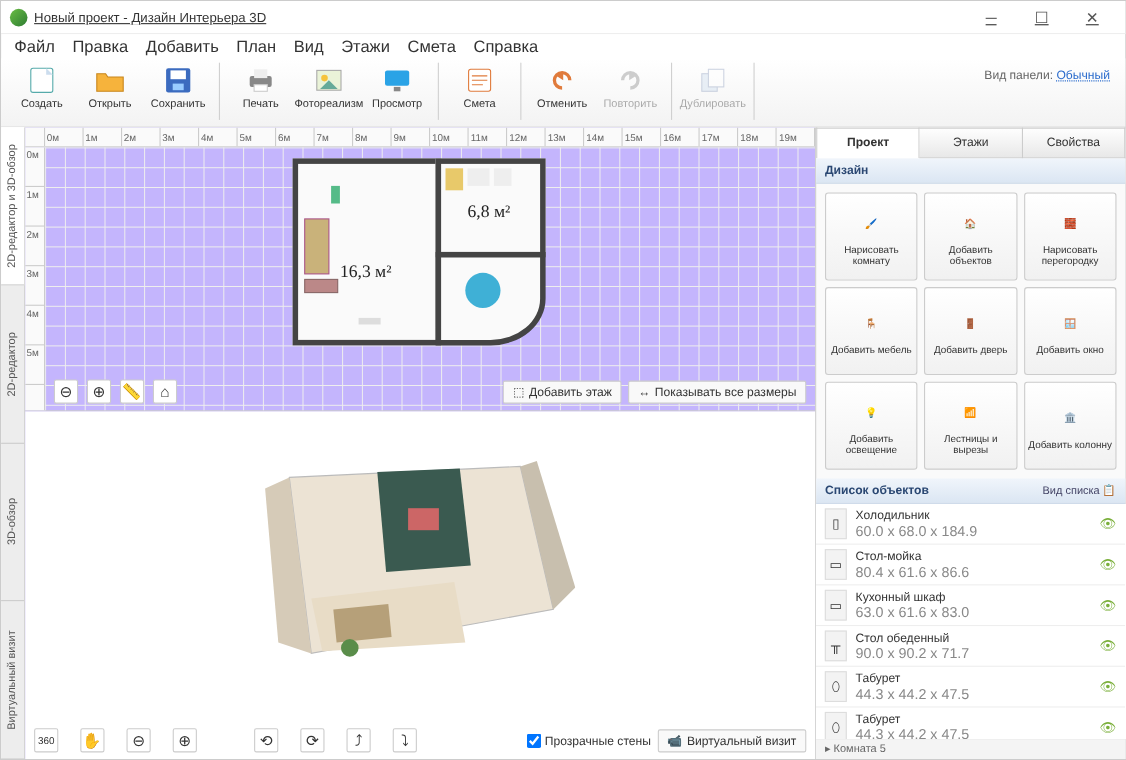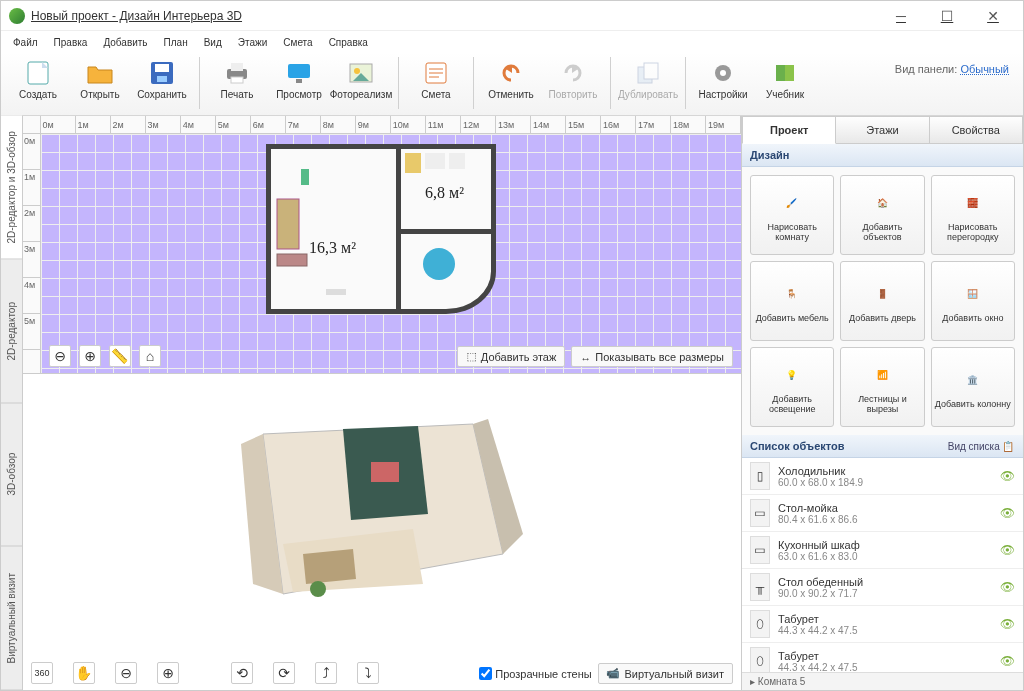--- a/index.html
+++ b/index.html
@@ -3,21 +3,21 @@
 <meta charset="utf-8">
 <style>
 * { box-sizing: border-box; margin: 0; padding: 0; font-family: "Segoe UI", Tahoma, sans-serif; }
 body { background: #fff; font-size: 11px; color: #333; }
 .window { width: 1024px; height: 691px; border: 1px solid #ccc; display: flex; flex-direction: column; background: #fff; }
 .titlebar { height: 30px; display: flex; align-items: center; padding: 0 8px; background: #fff; border-bottom: 1px solid #eee; text-decoration: underline; }
 .titlebar .appicon { width: 16px; height: 16px; background: linear-gradient(135deg,#6abd45,#2e7d32); border-radius: 50%; margin-right: 6px; }
 .titlebar .title { font-size: 12px; }
 .winbtns { margin-left: auto; display: flex; gap: 2px; }
 .winbtns div { width: 44px; height: 28px; display: flex; align-items: center; justify-content: center; font-size: 14px; color: #555; }
-.menubar { height: 22px; display: flex; align-items: center; padding: 0 6px; gap: 4px; font-size: 10px; }
+.menubar { height: 22px; display: flex; align-items: center; padding: 0 6px; gap: 4px; font-size: 15px; }
 .menubar span { padding: 2px 6px; cursor: default; }
 .toolbar { display: flex; align-items: flex-start; padding: 4px 6px 2px; border-bottom: 1px solid #d6d6d6; background: linear-gradient(#fff,#f3f3f3); }
 .tgroup { display: flex; align-items: flex-start; }
 .tsep { width: 1px; background: #d0d0d0; height: 52px; margin: 0 6px; }
 .tbtn { display: flex; flex-direction: column; align-items: center; justify-content: flex-start; width: 62px; height: 56px; padding: 2px; font-size: 10px; color: #333; gap: 2px; }
 .tbtn .ic { width: 30px; height: 28px; display: flex; align-items: center; justify-content: center; }
 .viewpanel { margin-left: auto; font-size: 11px; color: #666; padding: 6px 8px 0 0; }
 .viewpanel a { color: #2a6bcc; text-decoration: underline dotted; }
 .workarea { flex: 1; display: flex; min-height: 0; }
 .sidetabs { width: 22px; background: #ededed; border-right: 1px solid #ccc; display: flex; flex-direction: column; }
@@ -54,21 +54,21 @@
 .section-hdr { background: linear-gradient(#f0f5fb,#dbe6f3); border-bottom: 1px solid #c5d4e6; padding: 5px 8px; font-size: 11px; font-weight: bold; color: #2a4772; display: flex; align-items: center; }
 .section-hdr .hlink { margin-left: auto; font-weight: normal; font-size: 10px; color: #446; }
 .design-grid { display: grid; grid-template-columns: repeat(3, 1fr); gap: 6px; padding: 8px; }
 .dcard { border: 1px solid #ccc; background: linear-gradient(#fff,#f1f1f1); border-radius: 3px; height: 80px; display: flex; flex-direction: column; align-items: center; justify-content: center; gap: 4px; font-size: 9px; text-align: center; padding: 2px; }
 .dcard .dic { width: 30px; height: 30px; display: flex; align-items: center; justify-content: center; }
 .objlist { flex: 1; overflow: auto; background: #fff; }
 .objrow { display: flex; align-items: center; gap: 8px; padding: 4px 8px; border-bottom: 1px solid #eee; }
 .objrow .thumb { width: 20px; height: 28px; background: #f3f3f3; border: 1px solid #ddd; display: flex; align-items: center; justify-content: center; font-size: 12px; }
 .objrow .meta { flex: 1; }
 .objrow .name { font-size: 11px; }
-.objrow .dims { font-size: 10px; color: #888; }
+.objrow .dims { font-size: 13px; color: #888; }
 .objrow .eye { color: #7aaf3a; font-size: 12px; }
 .footer-row { background: #f4f4f4; border-top: 1px solid #ddd; padding: 3px 8px; font-size: 10px; color: #666; }
 svg { display: block; }
 </style>
 </head>
 <body>
 
 <div class="window">
   <div class="titlebar">
     <div class="appicon"></div>
@@ -129,36 +129,36 @@
               <rect x="4" y="8" width="20" height="10" rx="2" fill="#888"></rect>
               <rect x="8" y="2" width="12" height="8" fill="#eee"></rect>
               <rect x="8" y="16" width="12" height="6" fill="#fff" stroke="#ccc"></rect>
             </svg>
           </span>
         <span>Печать</span>
       </div>
       <div class="tbtn">
         <span class="ic">
             <svg width="28" height="24">
-              <rect x="3" y="3" width="22" height="14" rx="2" fill="#2aa3e6"></rect>
-              <rect x="11" y="18" width="6" height="4" fill="#888"></rect>
-            </svg>
-          </span>
-        <span>Просмотр</span>
-      </div>
-      <div class="tbtn">
-        <span class="ic">
-            <svg width="28" height="24">
               <rect x="3" y="3" width="22" height="18" fill="#eaf3d8" stroke="#aaa"></rect>
               <circle cx="10" cy="10" r="3" fill="#f6c33c"></circle>
               <path d="M6 20 L14 12 L22 20 Z" fill="#6a9"></path>
             </svg>
           </span>
         <span>Фотореализм</span>
       </div>
+      <div class="tbtn">
+        <span class="ic">
+            <svg width="28" height="24">
+              <rect x="3" y="3" width="22" height="14" rx="2" fill="#2aa3e6"></rect>
+              <rect x="11" y="18" width="6" height="4" fill="#888"></rect>
+            </svg>
+          </span>
+        <span>Просмотр</span>
+      </div>
     </div>
     <div class="tsep"></div>
     <div class="tgroup">
       <div class="tbtn">
         <span class="ic">
             <svg width="26" height="26">
               <rect x="3" y="3" width="20" height="20" rx="2" fill="#fff" stroke="#e07b3c"></rect>
               <path d="M6 9h14M6 13h14M6 17h10" stroke="#e07b3c"></path>
             </svg>
           </span>
@@ -192,40 +192,20 @@
         <span class="ic">
             <svg width="26" height="24">
               <rect x="3" y="6" width="14" height="16" fill="#cde" stroke="#89b"></rect>
               <rect x="9" y="2" width="14" height="16" fill="#fff" stroke="#89b"></rect>
             </svg>
           </span>
         <span>Дублировать</span>
       </div>
     </div>
     <div class="tsep"></div>
-    <div class="tgroup">
-      <div class="tbtn">
-        <span class="ic">
-            <svg width="26" height="26">
-              <circle cx="13" cy="13" r="8" fill="#999"></circle>
-              <circle cx="13" cy="13" r="3" fill="#fff"></circle>
-            </svg>
-          </span>
-        <span>Настройки</span>
-      </div>
-      <div class="tbtn">
-        <span class="ic">
-            <svg width="26" height="24">
-              <path d="M4 4h9v16H4z" fill="#6ab04c"></path>
-              <path d="M13 4h9v16h-9z" fill="#8bc34a"></path>
-            </svg>
-          </span>
-        <span>Учебник</span>
-      </div>
-    </div>
     <div class="viewpanel">
       <span>Вид панели:</span>
       <a>Обычный</a>
     </div>
   </div>
 
   <div class="workarea">
     <div class="sidetabs">
       <div class="sidetab active">2D-редактор и 3D-обзор</div>
       <div class="sidetab">2D-редактор</div>

